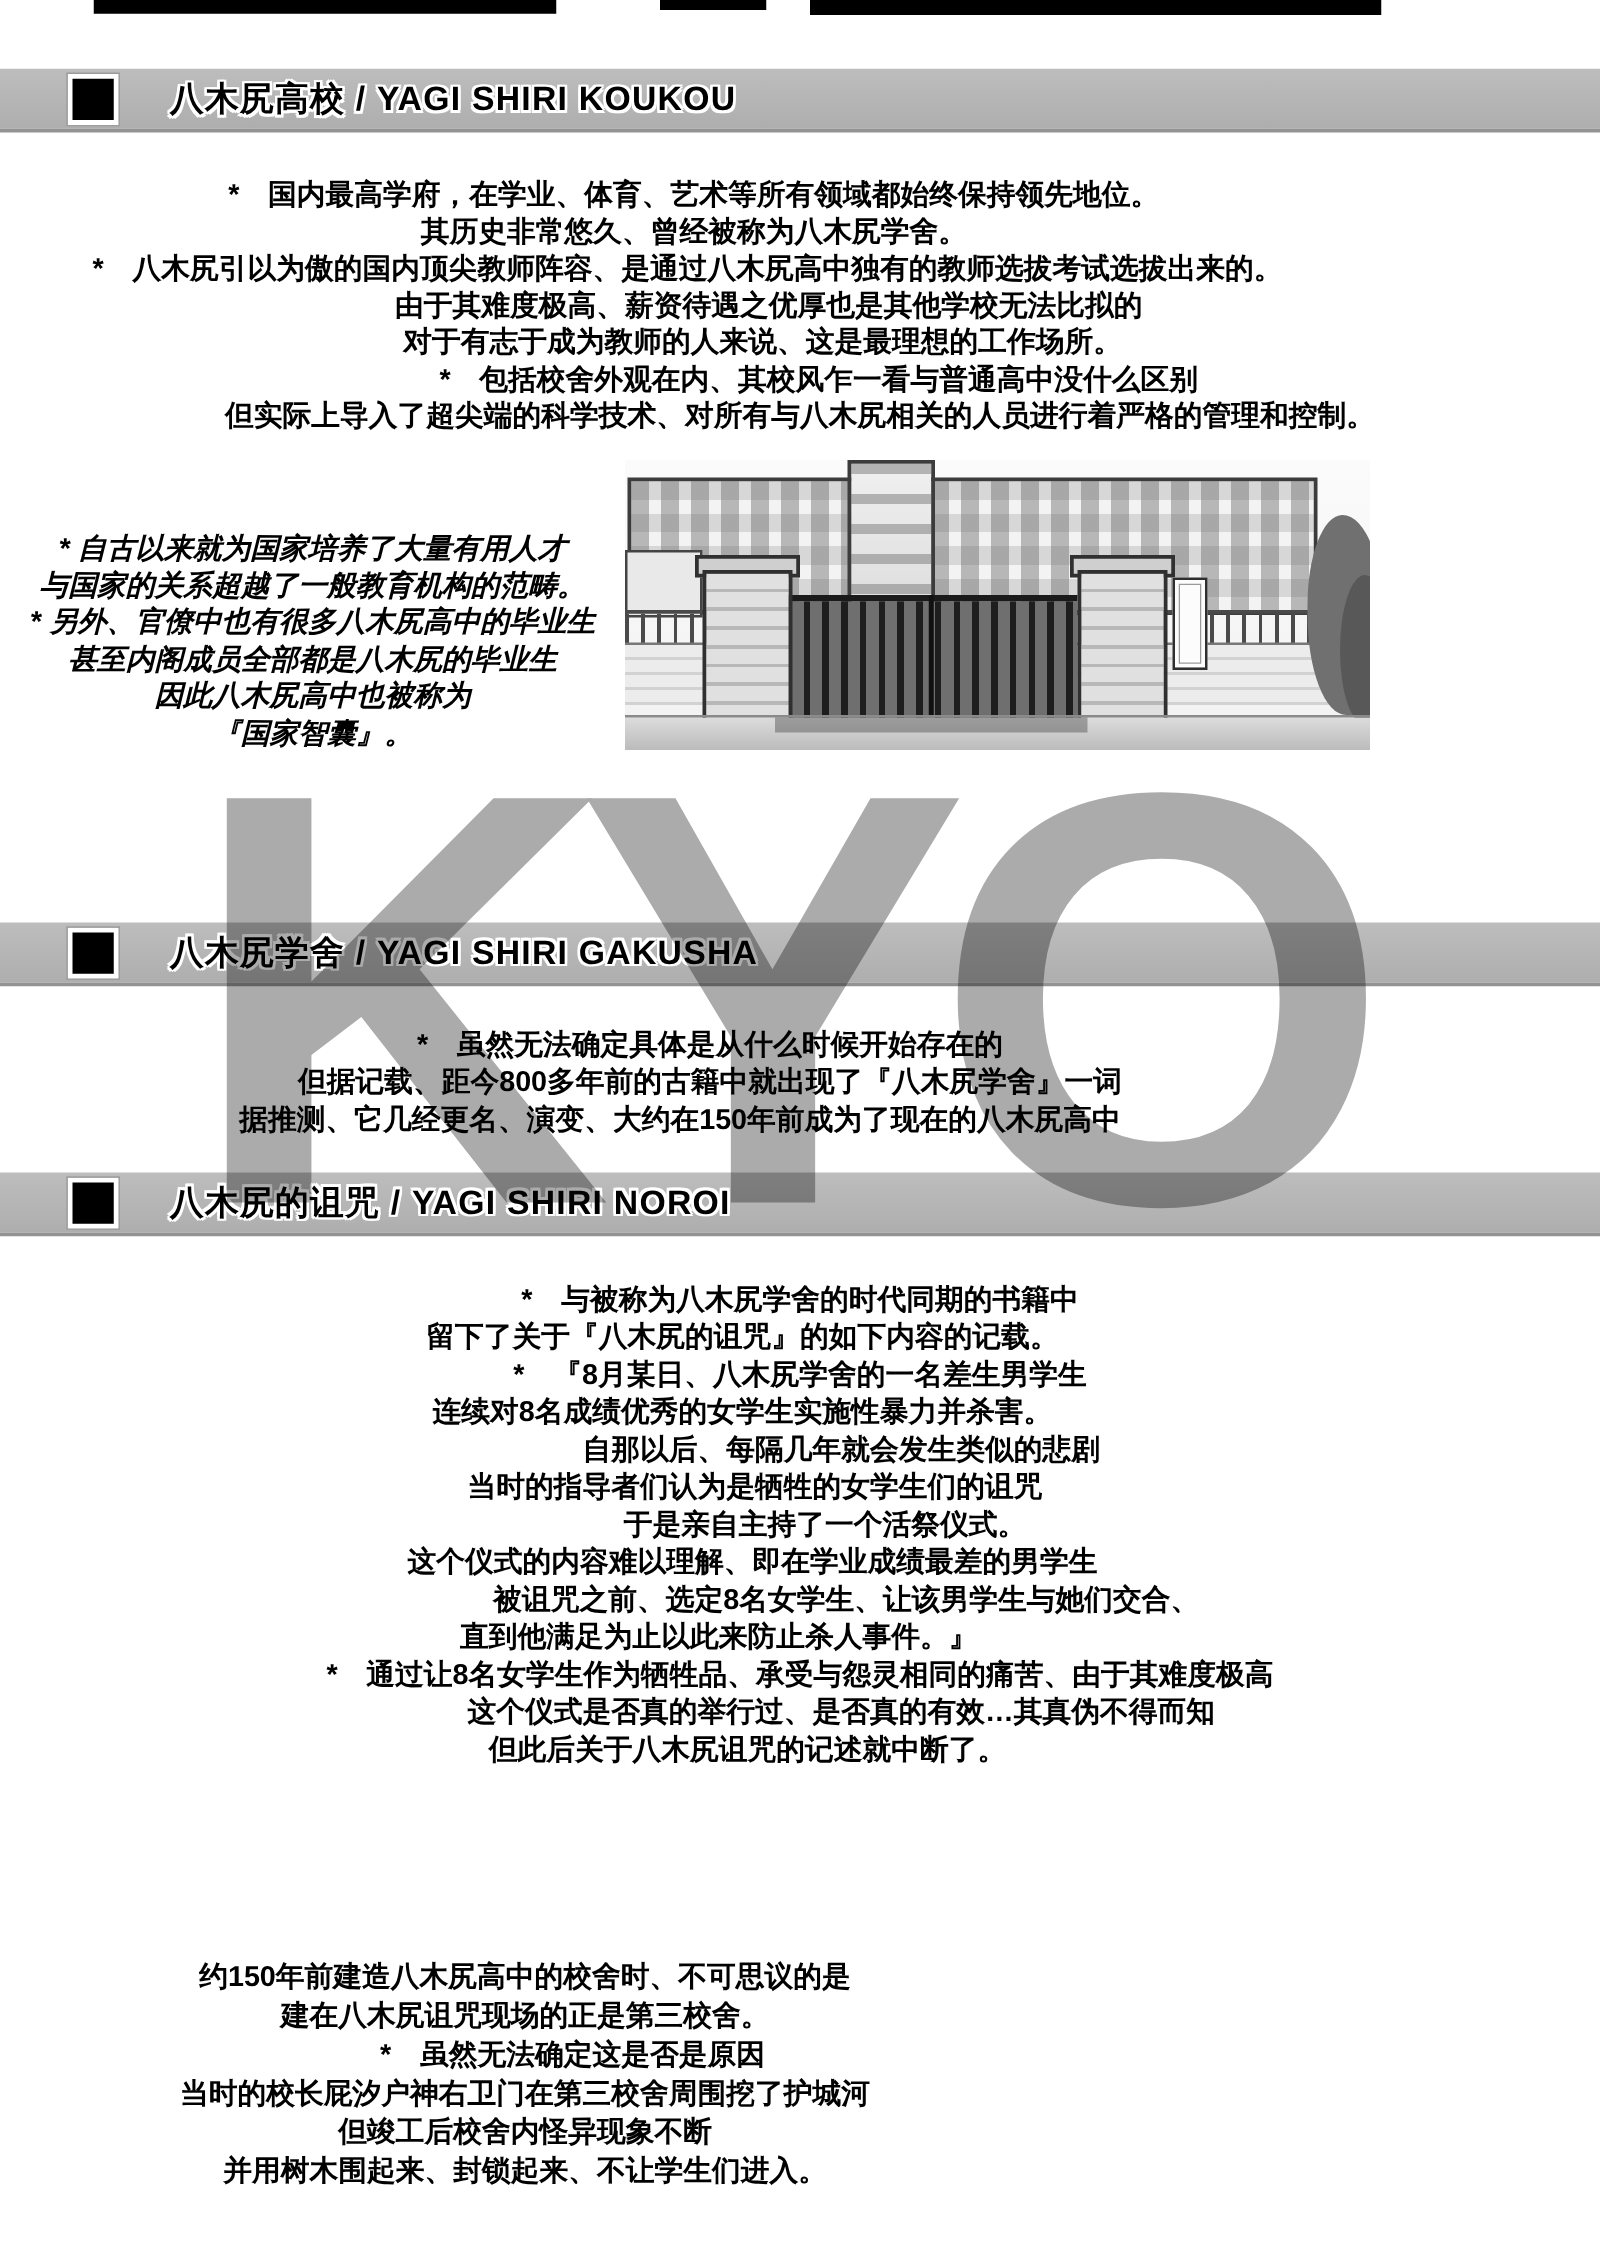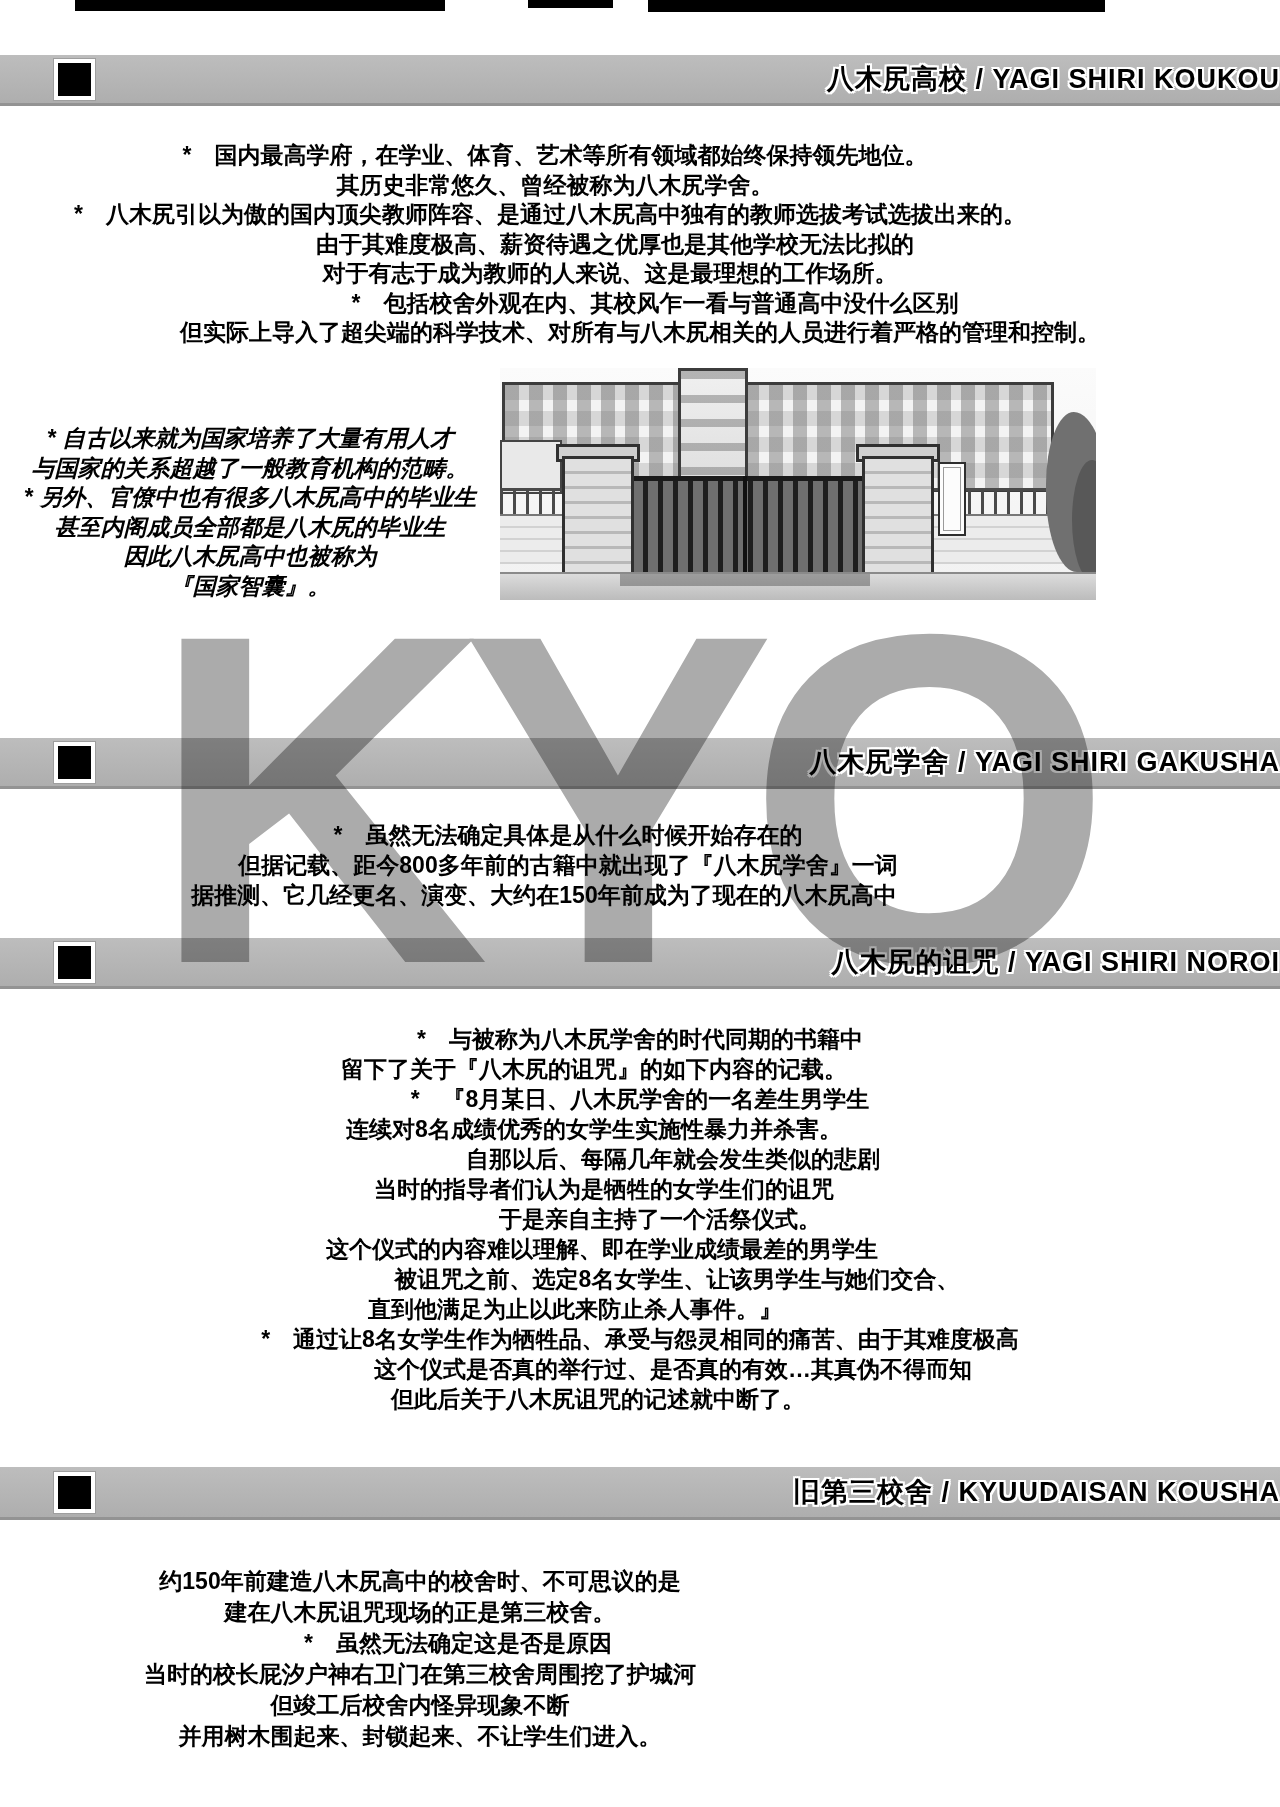--- a/index.html
+++ b/index.html
@@ -8,21 +8,21 @@
 
   
   .frag{position:absolute;top:0;background:#000;}
   #frag1{left:75px;width:370px;height:11px}
   #frag2{left:528px;width:85px;height:8px}
   #frag3{left:648px;width:457px;height:12px}
 
   
   .bar{position:absolute;left:0;width:1280px;height:48px;
        background:linear-gradient(180deg,#bdbdbd,#aeaeae);
-       border-bottom:3px solid #939393;display:flex;align-items:center;z-index:2;justify-content:space-between;}
+       border-bottom:3px solid #939393;display:flex;align-items:center;z-index:2;}
   #bar1{top:55px}#bar2{top:738px}#bar3{top:938px}#bar4{top:1467px;height:50px}
   .sq{width:33px;height:33px;background:#000;border:4px solid #fff;
       box-shadow:0 0 0 1px #9e9e9e;margin-left:54px;flex:none;}
   .bar-title{margin-left:41px;font-size:27px;letter-spacing:1px;white-space:nowrap;
       text-shadow:2px 0 0 #fff,-2px 0 0 #fff,0 2px 0 #fff,0 -2px 0 #fff,
                   2px 2px 0 #fff,-2px 2px 0 #fff,2px -2px 0 #fff,-2px -2px 0 #fff;}
 
   
   .para{position:absolute;z-index:3;}
   .line{font-size:23px;line-height:29.5px;text-align:center;white-space:nowrap;color:#000;}
@@ -169,24 +169,20 @@
     <div class="line">当时的指导者们认为是牺牲的女学生们的诅咒</div>
     <div class="line">于是亲自主持了一个活祭仪式。</div>
     <div class="line">这个仪式的内容难以理解、即在学业成绩最差的男学生</div>
     <div class="line">被诅咒之前、选定8名女学生、让该男学生与她们交合、</div>
     <div class="line">直到他满足为止以此来防止杀人事件。』</div>
     <div class="line">*　通过让8名女学生作为牺牲品、承受与怨灵相同的痛苦、由于其难度极高</div>
     <div class="line">这个仪式是否真的举行过、是否真的有效…其真伪不得而知</div>
     <div class="line">但此后关于八木尻诅咒的记述就中断了。</div>
   </div>
 
-  <div class="bar" id="bar4">
-    <div class="sq"></div>
-    <div class="bar-title">旧第三校舍 / KYUUDAISAN KOUSHA</div>
-  </div>
 
   <div class="para sec-kousha">
     <div class="line">约150年前建造八木尻高中的校舍时、不可思议的是</div>
     <div class="line">建在八木尻诅咒现场的正是第三校舍。</div>
     <div class="line">*　虽然无法确定这是否是原因</div>
     <div class="line">当时的校长屁汐户神右卫门在第三校舍周围挖了护城河</div>
     <div class="line">但竣工后校舍内怪异现象不断</div>
     <div class="line">并用树木围起来、封锁起来、不让学生们进入。</div>
   </div>
 

